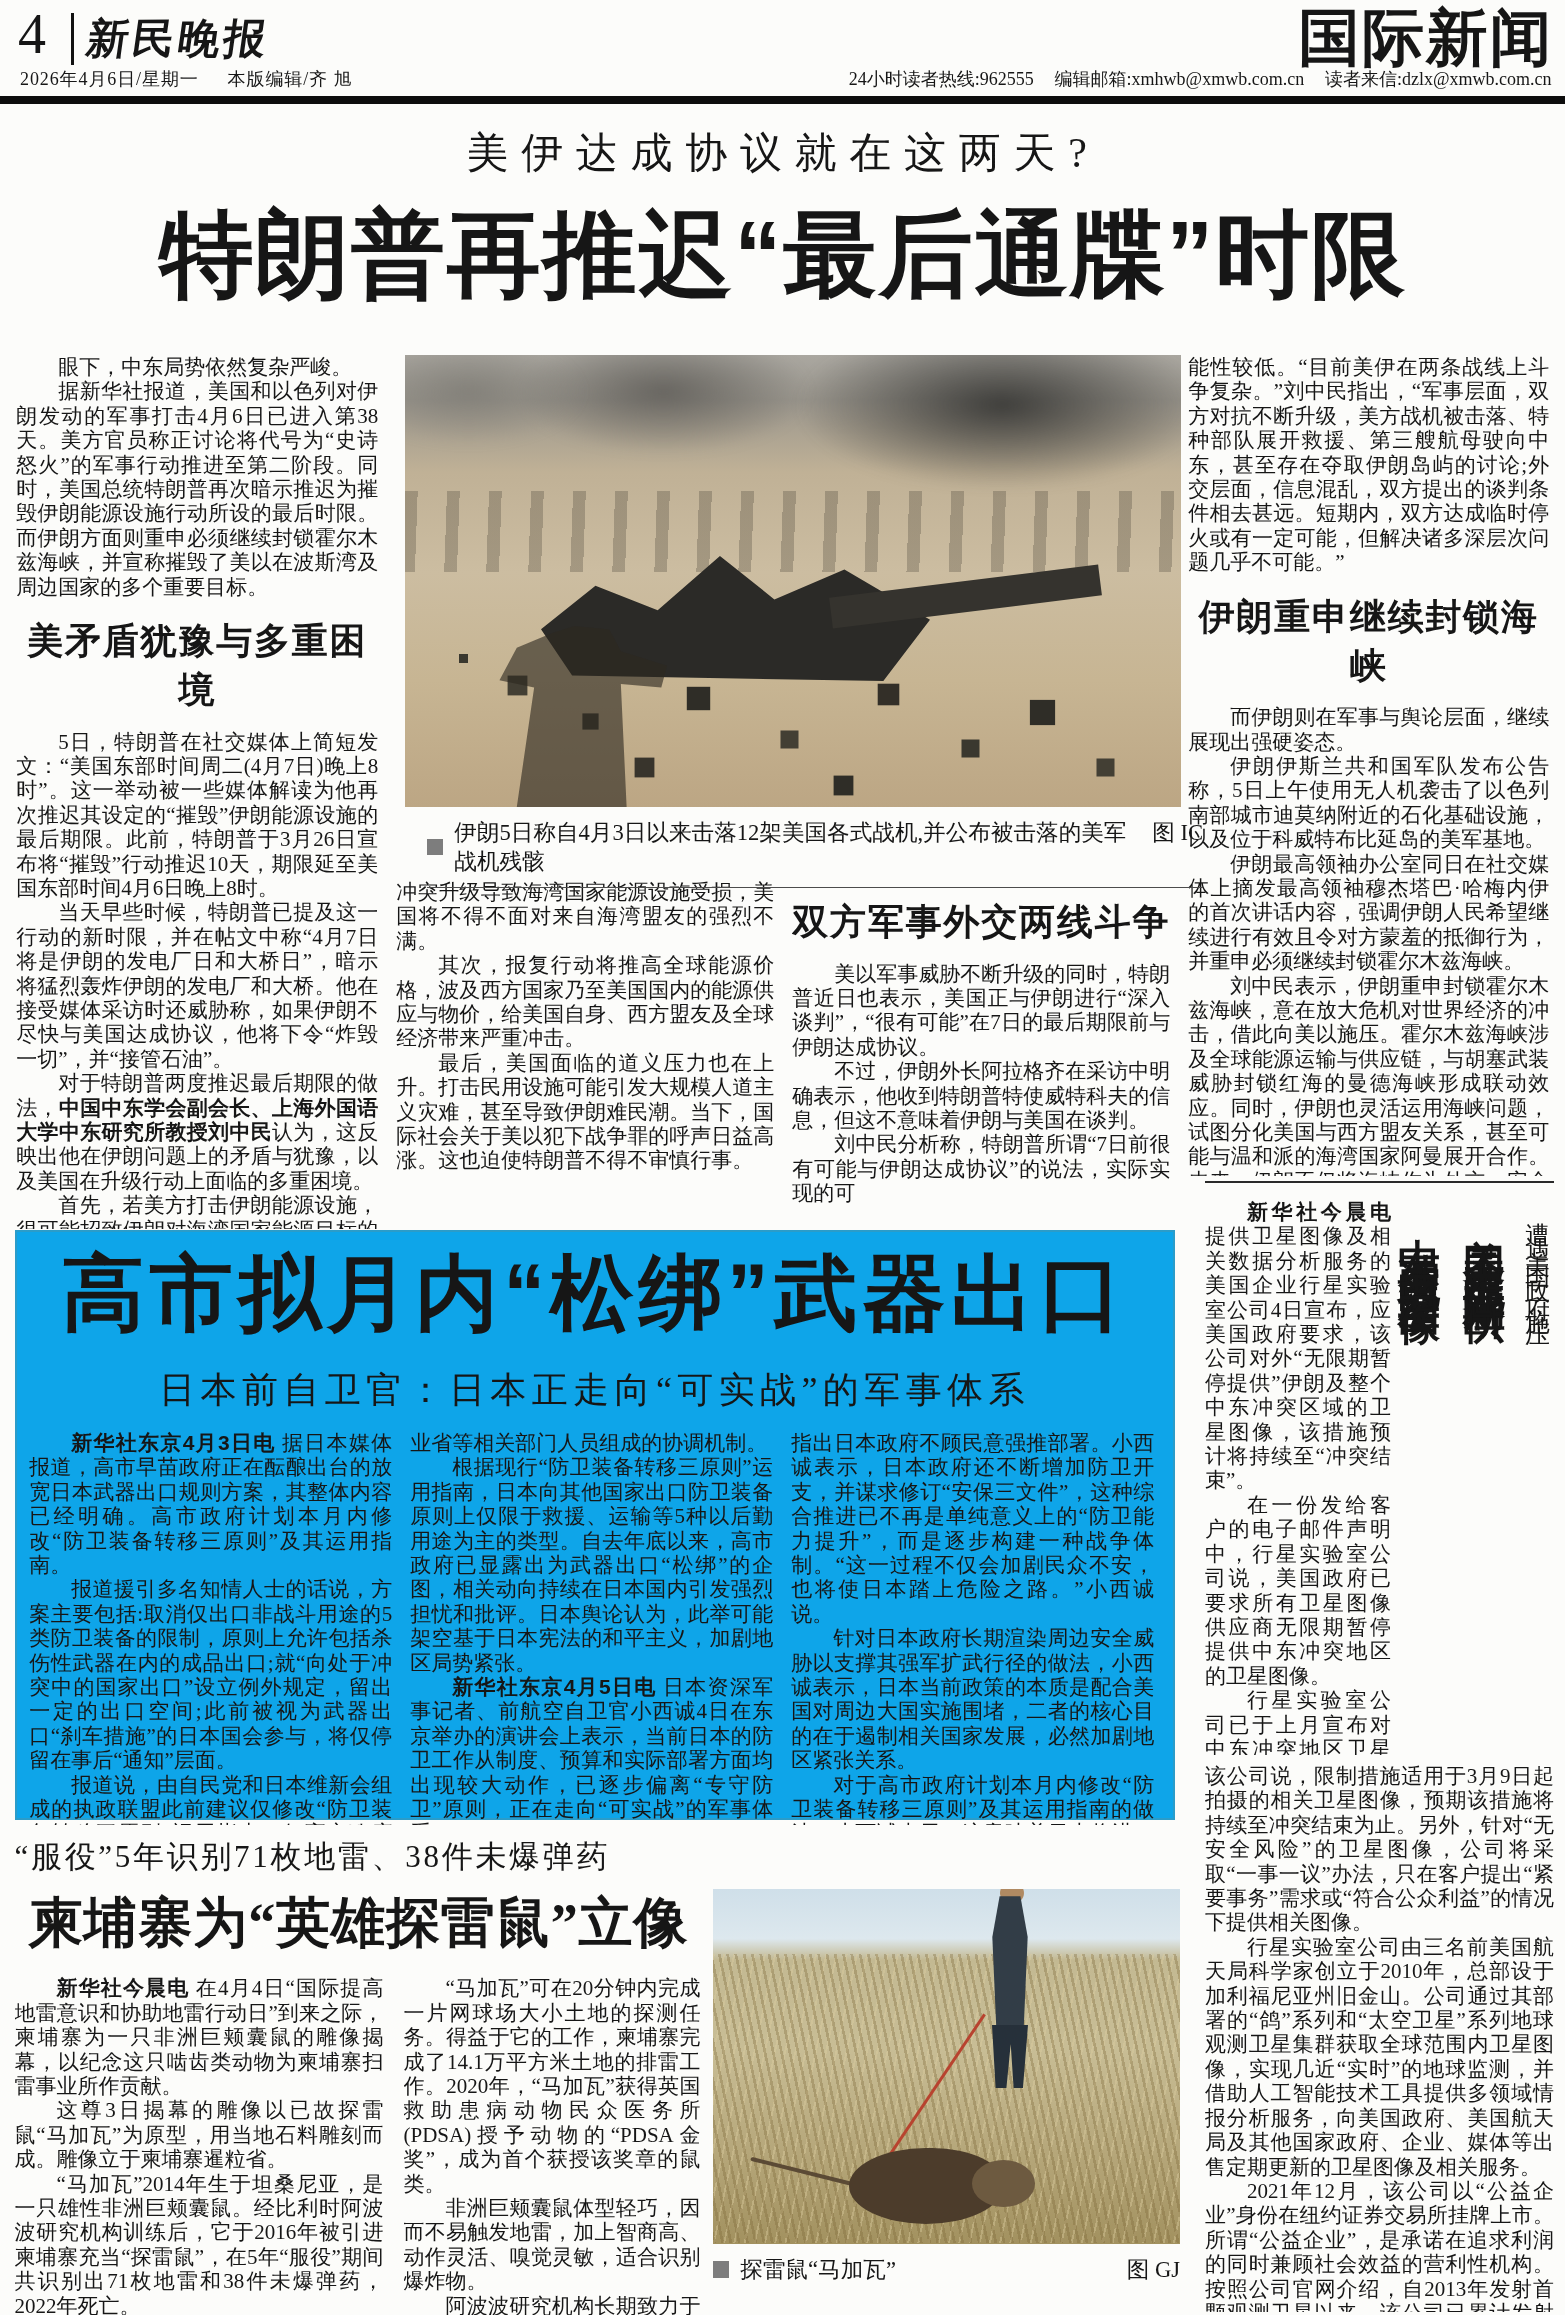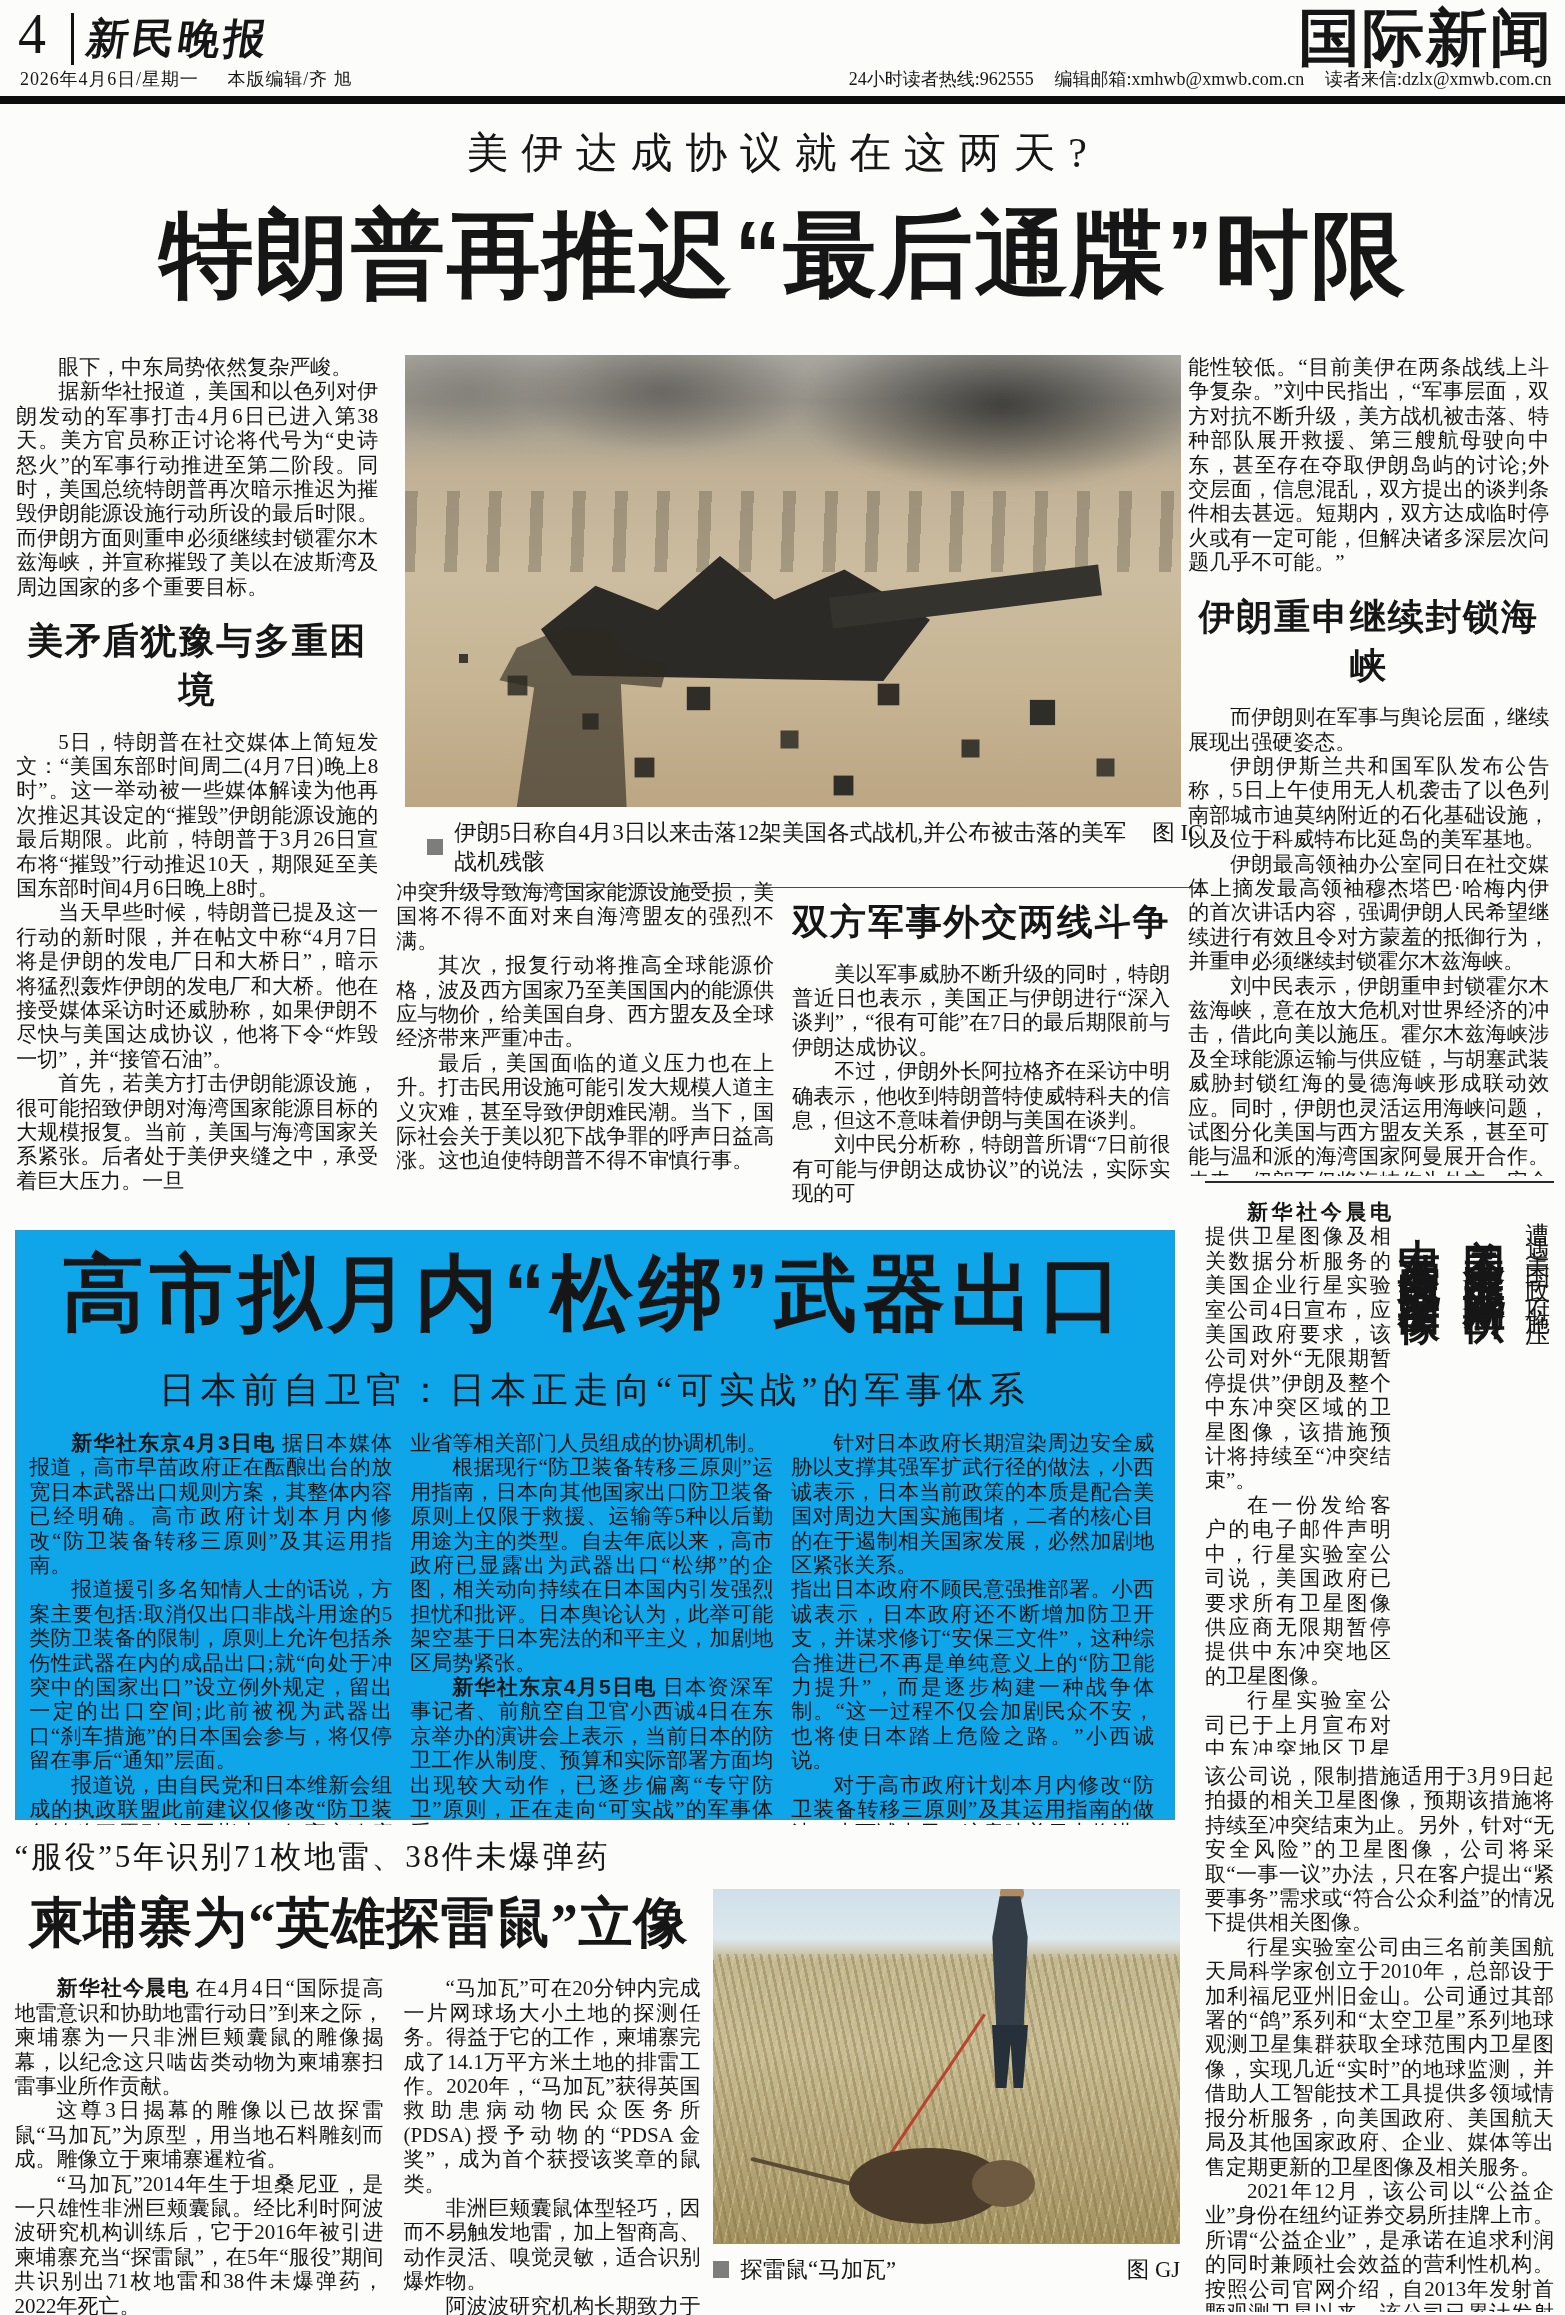--- a/index.html
+++ b/index.html
@@ -119,20 +119,21 @@
   <div class="lead-kicker">美伊达成协议就在这两天?</div>
   <div class="lead-headline">特朗普再推迟“最后通牒”时限</div>
 
   <div class="cols-row">
     <div class="ncol c1">
         <p class="para"><span>眼下，中东局势依然复杂严峻。</span></p>
         <p class="para"><span>据新华社报道，美国和以色列对伊朗发动的军事打击4月6日已进入第38天。美方官员称正讨论将代号为“史诗怒火”的军事行动推进至第二阶段。同时，美国总统特朗普再次暗示推迟为摧毁伊朗能源设施行动所设的最后时限。而伊朗方面则重申必须继续封锁霍尔木兹海峡，并宣称摧毁了美以在波斯湾及周边国家的多个重要目标。</span></p>
         <div class="subhead">美矛盾犹豫与多重困境</div>
         <p class="para"><span>5日，特朗普在社交媒体上简短发文：“美国东部时间周二(4月7日)晚上8时”。这一举动被一些媒体解读为他再次推迟其设定的“摧毁”伊朗能源设施的最后期限。此前，特朗普于3月26日宣布将“摧毁”行动推迟10天，期限延至美国东部时间4月6日晚上8时。</span></p>
         <p class="para"><span>当天早些时候，特朗普已提及这一行动的新时限，并在帖文中称“4月7日将是伊朗的发电厂日和大桥日”，暗示将猛烈轰炸伊朗的发电厂和大桥。他在接受媒体采访时还威胁称，如果伊朗不尽快与美国达成协议，他将下令“炸毁一切”，并“接管石油”。</span></p>
+        <p class="para"><span>对于特朗普两度推迟最后期限的做法，</span><span class="seg-bold">中国中东学会副会长、上海外国语大学中东研究所教授刘中民</span><span>认为，这反映出他在伊朗问题上的矛盾与犹豫，以及美国在升级行动上面临的多重困境。</span></p>
         <p class="para"><span>首先，若美方打击伊朗能源设施，很可能招致伊朗对海湾国家能源目标的大规模报复。当前，美国与海湾国家关系紧张。后者处于美伊夹缝之中，承受着巨大压力。一旦</span></p>
       </div>
     <div class="ncol c2">
       <div class="photo-spacer"></div>
       <div>
           <p class="para noindent"><span>冲突升级导致海湾国家能源设施受损，美国将不得不面对来自海湾盟友的强烈不满。</span></p>
           <p class="para"><span>其次，报复行动将推高全球能源价格，波及西方国家乃至美国国内的能源供应与物价，给美国自身、西方盟友及全球经济带来严重冲击。</span></p>
           <p class="para"><span>最后，美国面临的道义压力也在上升。打击民用设施可能引发大规模人道主义灾难，甚至导致伊朗难民潮。当下，国际社会关于美以犯下战争罪的呼声日益高涨。这也迫使特朗普不得不审慎行事。</span></p>
         </div>
     </div>
@@ -179,22 +180,22 @@
           <p class="para"><span class="seg-bold">新华社东京4月3日电</span><span> 据日本媒体报道，高市早苗政府正在酝酿出台的放宽日本武器出口规则方案，其整体内容已经明确。高市政府计划本月内修改“防卫装备转移三原则”及其运用指南。</span></p>
           <p class="para"><span>报道援引多名知情人士的话说，方案主要包括:取消仅出口非战斗用途的5类防卫装备的限制，原则上允许包括杀伤性武器在内的成品出口;就“向处于冲突中的国家出口”设立例外规定，留出一定的出口空间;此前被视为武器出口“刹车措施”的日本国会参与，将仅停留在事后“通知”层面。</span></p>
           <p class="para"><span>报道说，由自民党和日本维新会组成的执政联盟此前建议仅修改“防卫装备转移三原则”运用指南，但高市政府计划连同三原则本身也修改。为强化武器出口的统筹功能，高市政府还计划新设由防卫省、经济产</span></p>
         </div>
       <div class="bcol">
           <p class="para noindent"><span>业省等相关部门人员组成的协调机制。</span></p>
           <p class="para"><span>根据现行“防卫装备转移三原则”运用指南，日本向其他国家出口防卫装备原则上仅限于救援、运输等5种以后勤用途为主的类型。自去年底以来，高市政府已显露出为武器出口“松绑”的企图，相关动向持续在日本国内引发强烈担忧和批评。日本舆论认为，此举可能架空基于日本宪法的和平主义，加剧地区局势紧张。</span></p>
           <p class="para"><span class="seg-bold">新华社东京4月5日电</span><span> 日本资深军事记者、前航空自卫官小西诚4日在东京举办的演讲会上表示，当前日本的防卫工作从制度、预算和实际部署方面均出现较大动作，已逐步偏离“专守防卫”原则，正在走向“可实战”的军事体系。</span></p>
         </div>
       <div class="bcol">
+          <p class="para noindent"><span>指出日本政府不顾民意强推部署。小西诚表示，日本政府还不断增加防卫开支，并谋求修订“安保三文件”，这种综合推进已不再是单纯意义上的“防卫能力提升”，而是逐步构建一种战争体制。“这一过程不仅会加剧民众不安，也将使日本踏上危险之路。”小西诚说。</span></p>
           <p class="para"><span>针对日本政府长期渲染周边安全威胁以支撑其强军扩武行径的做法，小西诚表示，日本当前政策的本质是配合美国对周边大国实施围堵，二者的核心目的在于遏制相关国家发展，必然加剧地区紧张关系。</span></p>
-          <p class="para noindent"><span>指出日本政府不顾民意强推部署。小西诚表示，日本政府还不断增加防卫开支，并谋求修订“安保三文件”，这种综合推进已不再是单纯意义上的“防卫能力提升”，而是逐步构建一种战争体制。“这一过程不仅会加剧民众不安，也将使日本踏上危险之路。”小西诚说。</span></p>
           <p class="para"><span>对于高市政府计划本月内修改“防卫装备转移三原则”及其运用指南的做法，小西诚表示，这意味着日本将进一步放宽武器出口限制。“当前日本政府一系列的做法，不得不让人质疑，所谓日本‘和平宪法’是否依然存在?”</span></p>
         </div>
     </div>
   </div>
 
   <div class="rat-art">
     <div class="rat-kicker">“服役”5年识别71枚地雷、38件未爆弹药</div>
     <div class="rat-headline">柬埔寨为“英雄探雷鼠”立像</div>
     <div class="rat-cols">
       <div class="rcol1">

